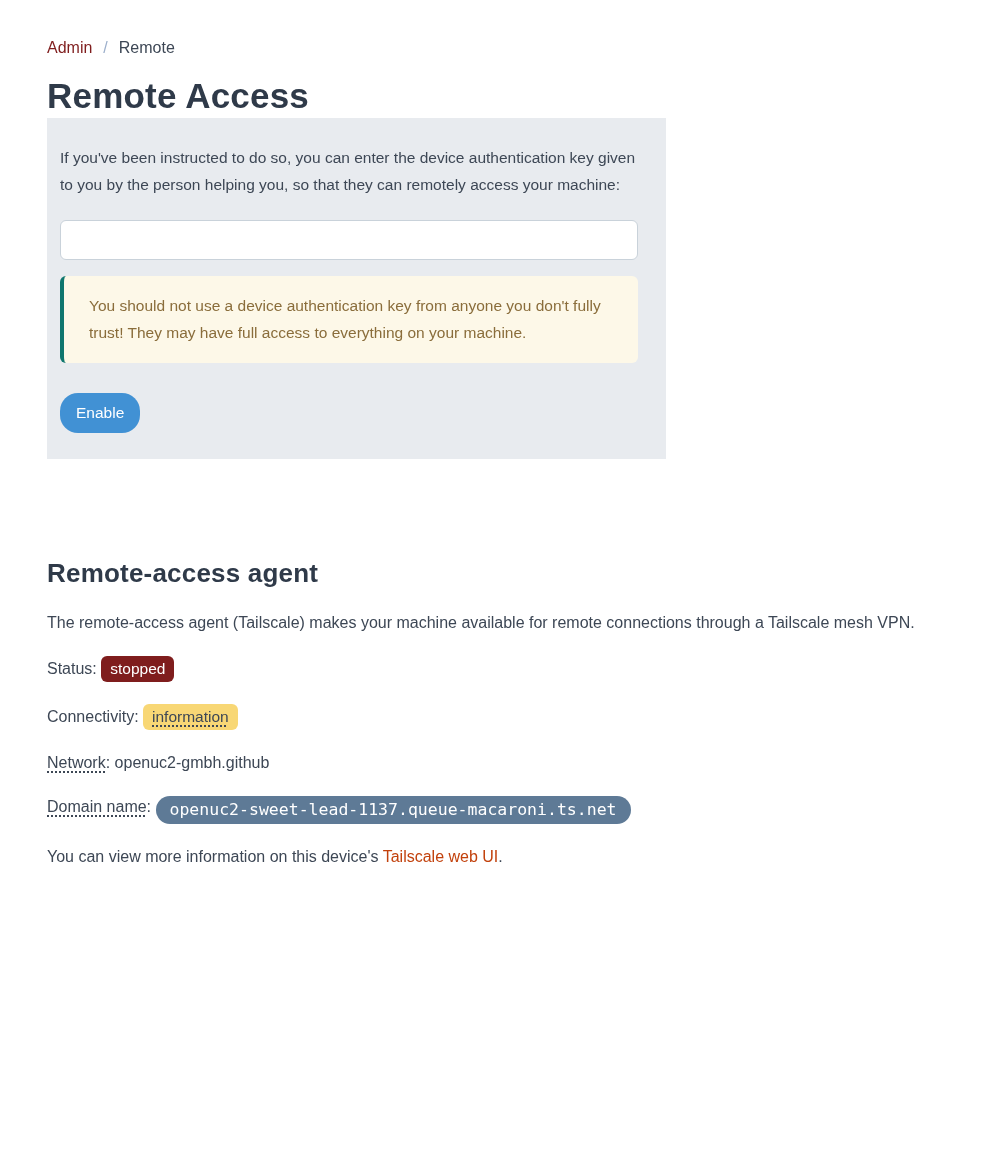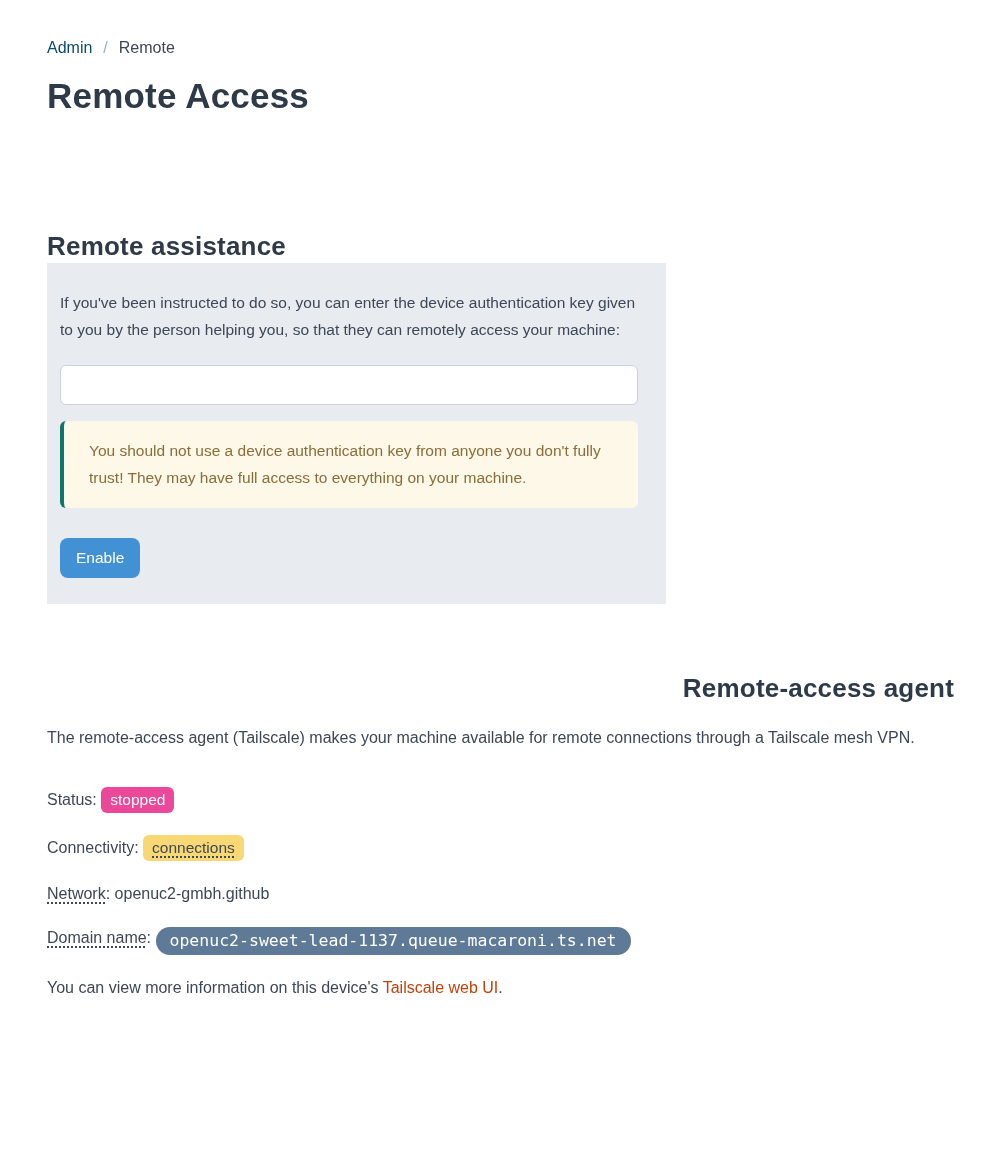--- a/index.html
+++ b/index.html
@@ -7,38 +7,38 @@
   body {
     width: 1001px; min-height: 1158px;
     font-family: "Liberation Sans", sans-serif;
     color: #3d4755;
     font-size: 16px;
   }
   .page { padding: 37px 47px 40px 47px; }
 
   
   .breadcrumb { font-size: 16px; line-height: 22px; }
-  .breadcrumb a { color: #0c4a6e; text-decoration: none; cursor: pointer; }
+  .breadcrumb a { color: #7f1d1d; text-decoration: none; cursor: pointer; }
   .breadcrumb .sep { color: #9db0cc; margin: 0 11px; }
   .breadcrumb .current { color: #3d4755; }
 
   
   h1 {
     margin: 16px 0 0 0;
     font-size: 35px; line-height: 42px;
     font-weight: bold; color: #2f3a49;
     letter-spacing: 0.2px;
   }
   h2 {
     margin: 0; font-size: 26px; line-height: 32px;
     font-weight: bold; color: #2f3a49;
     letter-spacing: 0.2px;
   }
   .h2-assistance { margin-top: 113px; }
-  .h2-agent { margin-top: 68px; text-align: right; }
+  .h2-agent { margin-top: 98px; }
 
   
   .card {
     margin-top: 1px;
     width: 619px;
     background: #e8ebef;
     padding: 27px 28px 26px 13px;
   }
   .card .intro {
     margin: 0 0 22px 0;
@@ -61,37 +61,37 @@
     padding: 17px 28px 17px 25px;
     margin: 0 0 30px 0;
   }
   .warning p {
     margin: 0; color: #8a6d3b;
     font-size: 15.5px; line-height: 26.5px;
   }
   .btn-primary {
     display: inline-block;
     background: #4191d4; color: #ffffff;
-    border: none; border-radius: 8px;
+    border: none; border-radius: 18px;
     font-family: "Liberation Sans", sans-serif;
     font-size: 15.5px; line-height: 22px;
     padding: 9px 16px; cursor: pointer;
   }
 
   
   .agent p { margin: 23px 0 0 0; font-size: 16px; line-height: 22px; }
   .agent .line { margin-top: 22px; }
   .agent .oneline { white-space: nowrap; }
   .badge {
     display: inline-block;
     border-radius: 6px;
     padding: 3px 9px;
     font-size: 15.5px; line-height: 20px;
   }
-  .badge-blue { background: #ec4899; color: #ffffff; margin-top: 16px; }
+  .badge-blue { background: #7f1d1d; color: #ffffff; }
   .badge-yellow { background: #f8d775; color: #3d4755; }
   .dotted {
     text-decoration: underline dotted;
     text-decoration-thickness: 1.5px;
     text-underline-offset: 3px;
     cursor: help;
   }
   .pill {
     display: inline-block;
     background: #5e7a96; color: #ffffff;
@@ -109,21 +109,20 @@
 
 <div class="page">
 
   <nav class="breadcrumb">
     <a href="#">Admin</a><span class="sep">/</span><span class="current">Remote</span>
   </nav>
 
   <h1>Remote Access</h1>
 
   <section>
-    <h2 class="h2-assistance">Remote assistance</h2>
 
     <div class="card">
       <p class="intro">If you've been instructed to do so, you can enter the device authentication key given to you by the person helping you, so that they can remotely access your machine:</p>
 
       <input type="text" value="" style="">
 
       <div class="warning">
         <p>You should not use a device authentication key from anyone you don't fully trust! They may have full access to everything on your machine.</p>
       </div>
 
@@ -136,21 +135,21 @@
 
     <p class="oneline">The remote-access agent (Tailscale) makes your machine available for remote connections through a Tailscale mesh VPN.</p>
 
     <p class="line">
       <span>Status:</span>
       <span class="badge badge-blue">stopped</span>
     </p>
 
     <p class="line">
       <span>Connectivity:</span>
-      <span class="badge badge-yellow"><span class="dotted">connections</span></span>
+      <span class="badge badge-yellow"><span class="dotted">information</span></span>
     </p>
 
     <p class="line">
       <span class="dotted">Network</span><span>: </span><span>openuc2-gmbh.github</span>
     </p>
 
     <p class="line">
       <span class="dotted">Domain name</span><span>: </span><span class="pill">openuc2-sweet-lead-1137.queue-macaroni.ts.net</span>
     </p>
 

